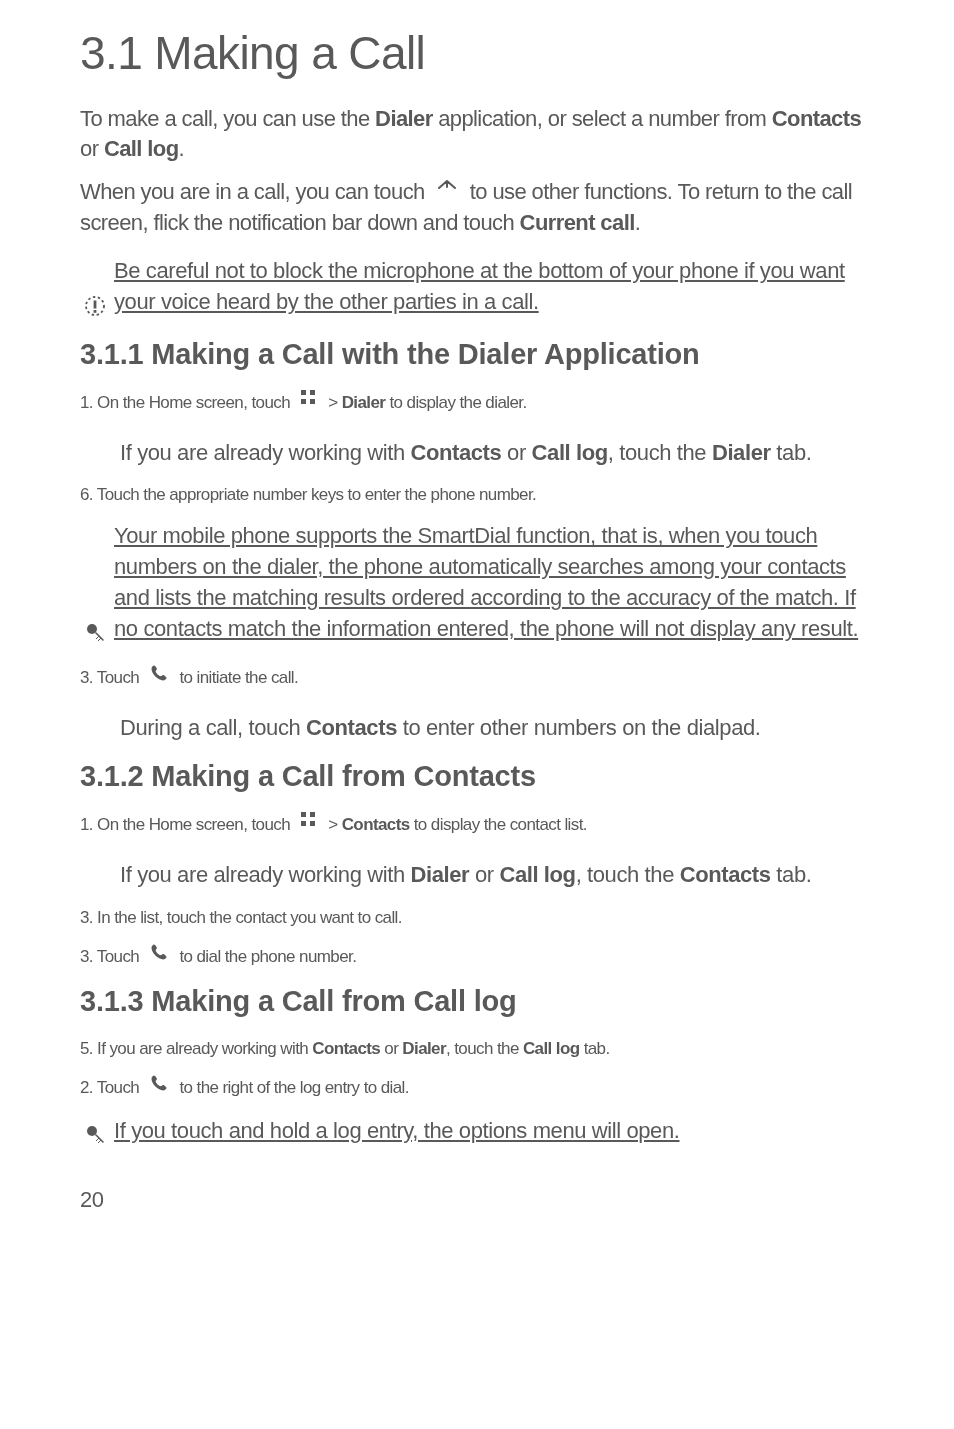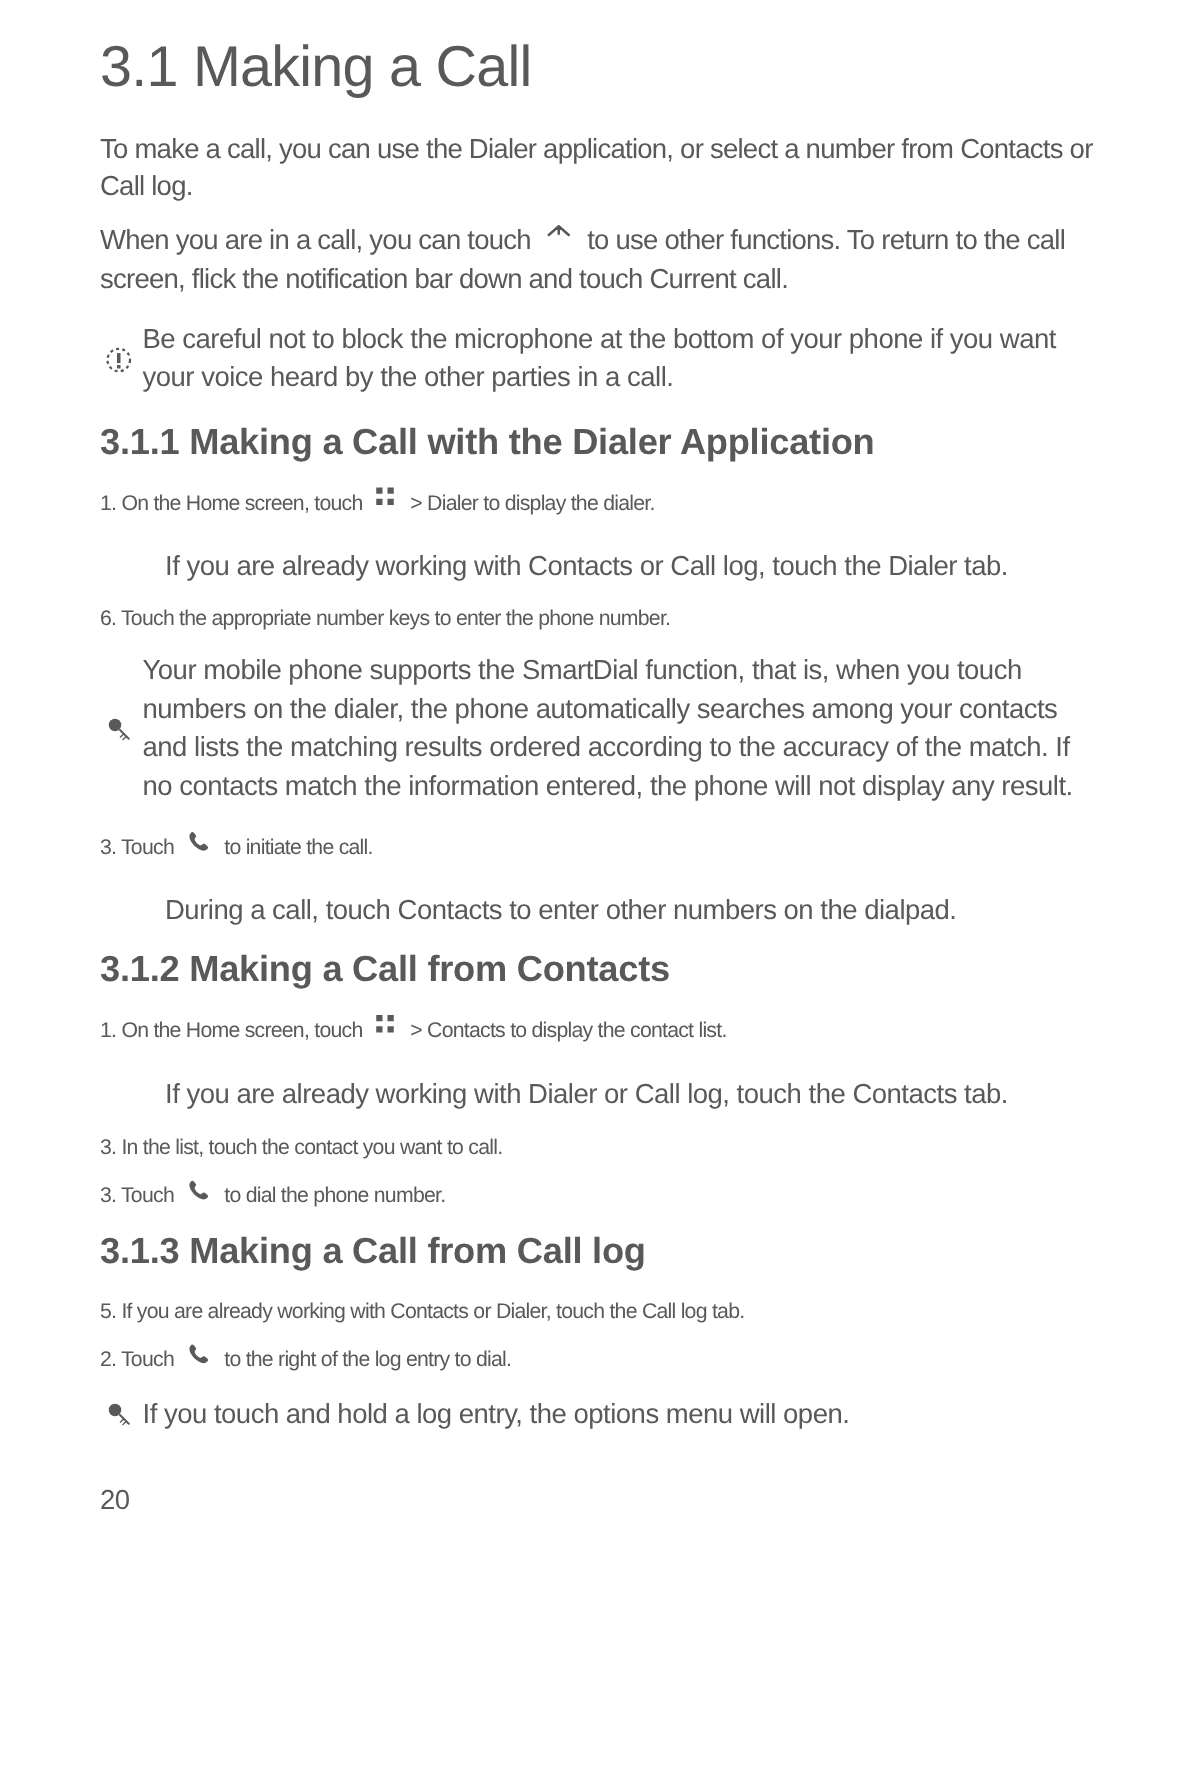--- a/index.html
+++ b/index.html
@@ -32,22 +32,23 @@
   }
   .para-wide {
     font-size: 22px;
     line-height: 1.35;
     margin: 0 0 18px 0;
     letter-spacing: -0.6px;
     font-stretch: condensed;
   }
   .note-row, .tip-row {
     display: flex;
-    align-items: center;
+    align-items: flex-end;
     margin-bottom: 20px;
+    text-decoration: underline;
   }
   .note-icon, .tip-icon {
     width: 30px;
     flex: 0 0 30px;
     height: 24px;
     position: relative;
     margin-right: 4px;
     margin-top: 2px;
     display: inline-flex;
     align-items: center;
@@ -69,28 +70,28 @@
     font-stretch: condensed;
   }
   .step {
     font-size: 17px;
     line-height: 1.35;
     margin: 0 0 14px 0;
     letter-spacing: -0.6px;
     font-stretch: condensed;
   }
   .indent {
-    margin-left: 52px;
+    margin-left: 40px;
     font-size: 22px;
     line-height: 1.4;
     margin-bottom: 16px;
     letter-spacing: -0.4px;
     font-stretch: condensed;
   }
-  .bold { font-weight: 400; }
+  .bold { font-weight: 700; }
   .inline-icon {
     display: inline-block;
     vertical-align: middle;
     margin: 0 6px;
     position: relative;
     top: -2px;
   }
   .page-number {
     font-size: 22px;
     margin-top: 40px;

